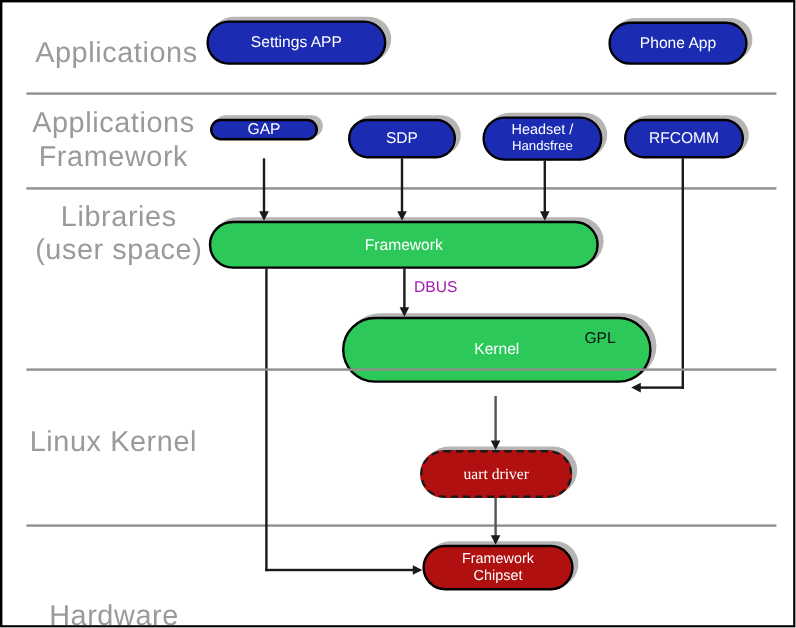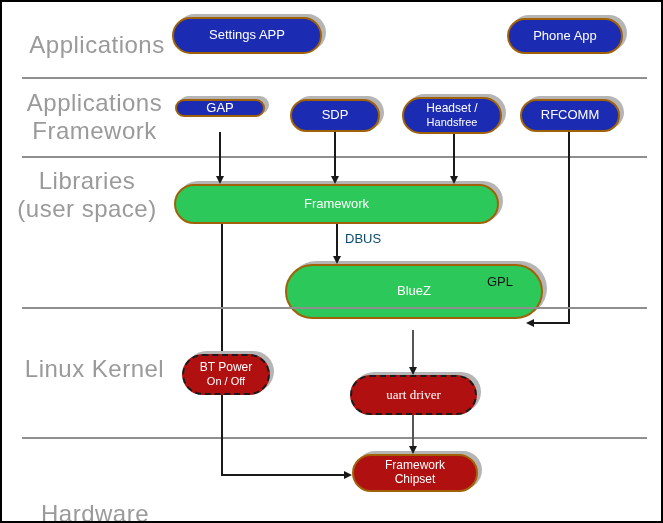--- a/index.html
+++ b/index.html
@@ -22,21 +22,21 @@
   }
   .sep{
     position:absolute;
     left:20px;width:625px;height:2px;
     background:#8f8f8f;
     z-index:1;
   }
   .sep.over{z-index:3;}
   .pill{
     position:absolute;
-    border:2px solid #a16207;
+    border:2px solid #000000;
     border-radius:999px;
     box-shadow:4px -3px 0 0 #b5b5b5;
     color:#ffffff;
     display:flex;
     flex-direction:column;
     align-items:center;
     justify-content:center;
     text-align:center;
     z-index:2;
     box-sizing:border-box;
@@ -59,21 +59,21 @@
   .vline{width:2px;}
   .hline{height:2px;}
   .vline.gray,.hline.gray{background:#555;}
   .conn-over{z-index:3;}
   .ah{position:absolute;width:0;height:0;z-index:3;}
   .ah-down{border-left:4px solid transparent;border-right:4px solid transparent;border-top:8px solid #1a1a1a;}
   .ah-right{border-top:4px solid transparent;border-bottom:4px solid transparent;border-left:8px solid #1a1a1a;}
   .ah-left{border-top:4px solid transparent;border-bottom:4px solid transparent;border-right:8px solid #1a1a1a;}
   .edge-label{
     position:absolute;
-    color:#0c4a6e;
+    color:#a21caf;
     font-size:13px;
     z-index:2;
     background:transparent;
   }
 </style>
 </head>
 <body>
 
 <div id="canvas">
 
@@ -82,21 +82,21 @@
   <div class="sep over" style="top:305px;"></div>
   <div class="sep" style="top:435px;"></div>
 
   <div class="layer-label" style="left:25px;top:29px;width:140px;">
     <div>Applications</div>
   </div>
   <div class="layer-label" style="left:20px;top:87px;width:145px;">
     <div>Applications</div>
     <div>Framework</div>
   </div>
-  <div class="layer-label" style="left:0;top:165px;width:170px;">
+  <div class="layer-label" style="left:12px;top:165px;width:170px;">
     <div>Libraries</div>
     <div>(user space)</div>
   </div>
   <div class="layer-label" style="left:20px;top:353px;width:145px;">
     <div>Linux Kernel</div>
   </div>
   <div class="layer-label" style="left:28px;top:467px;width:130px;margin-top:31px;">
     <div>Hardware</div>
   </div>
 
@@ -146,27 +146,23 @@
   </div>
   <div class="pill blue t13" style="left:518px;top:97px;width:100px;height:33px;">
     <div>RFCOMM</div>
   </div>
 
   <div class="pill green t13" style="left:172px;top:182px;width:325px;height:40px;">
     <div>Framework</div>
   </div>
   <div class="pill green t13" style="left:283px;top:262px;width:258px;height:55px;">
     <div class="gpl">GPL</div>
-    <div>BlueZ</div>
+    <div>Kernel</div>
   </div>
 
-  <div class="pill red dashed" style="left:180px;top:352px;width:88px;height:41px;">
-    <div class="t12">BT Power</div>
-    <div class="t11">On / Off</div>
-  </div>
   <div class="pill red dashed t13" style="left:348px;top:373px;width:127px;height:40px;font-family:Liberation Serif, serif;">
     <div>uart driver</div>
   </div>
 
   <div class="pill red" style="left:350px;top:452px;width:126px;height:38px;">
     <div class="t12">Framework</div>
     <div class="t12">Chipset</div>
   </div>
 
 </div>

